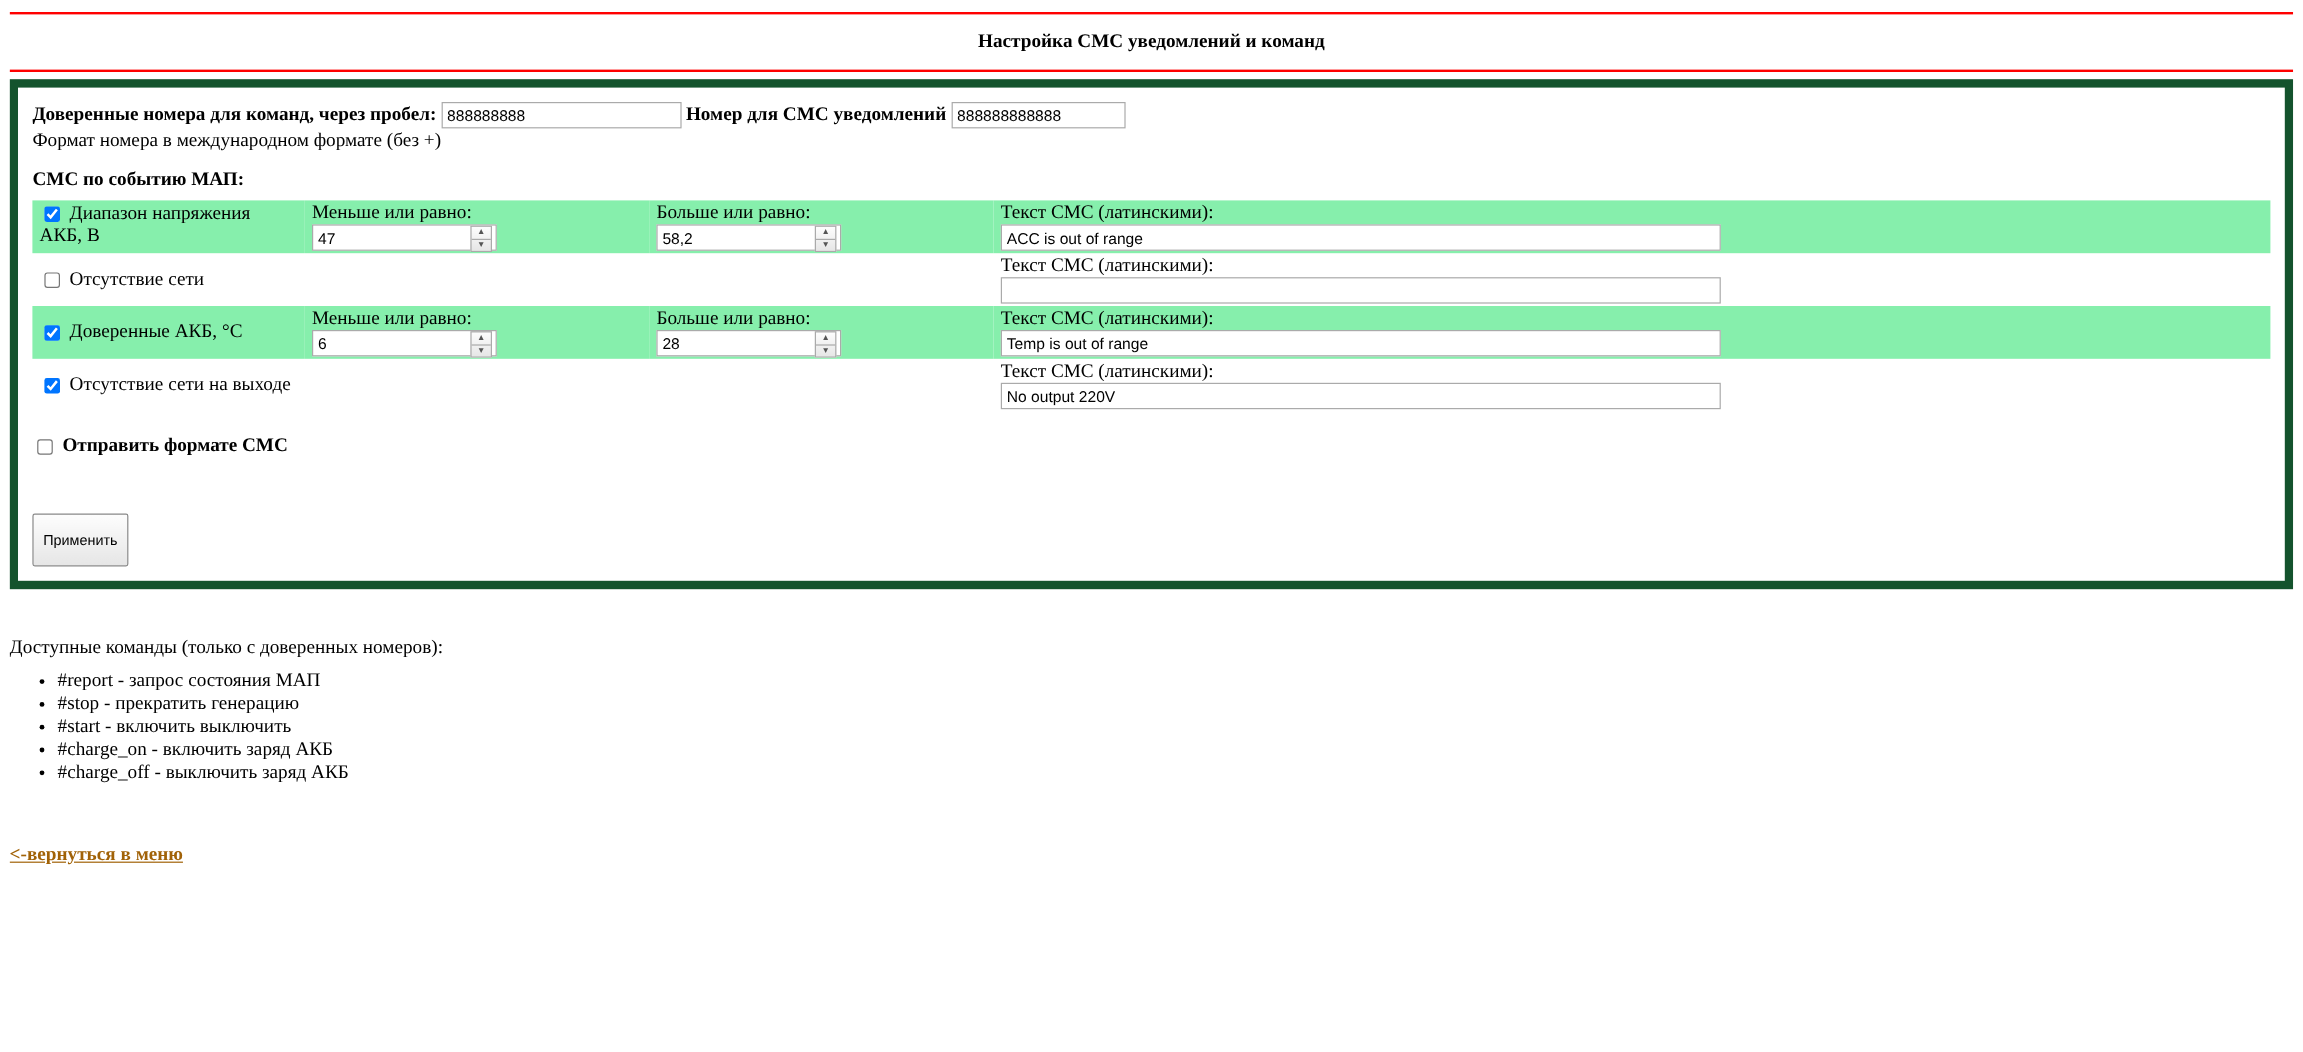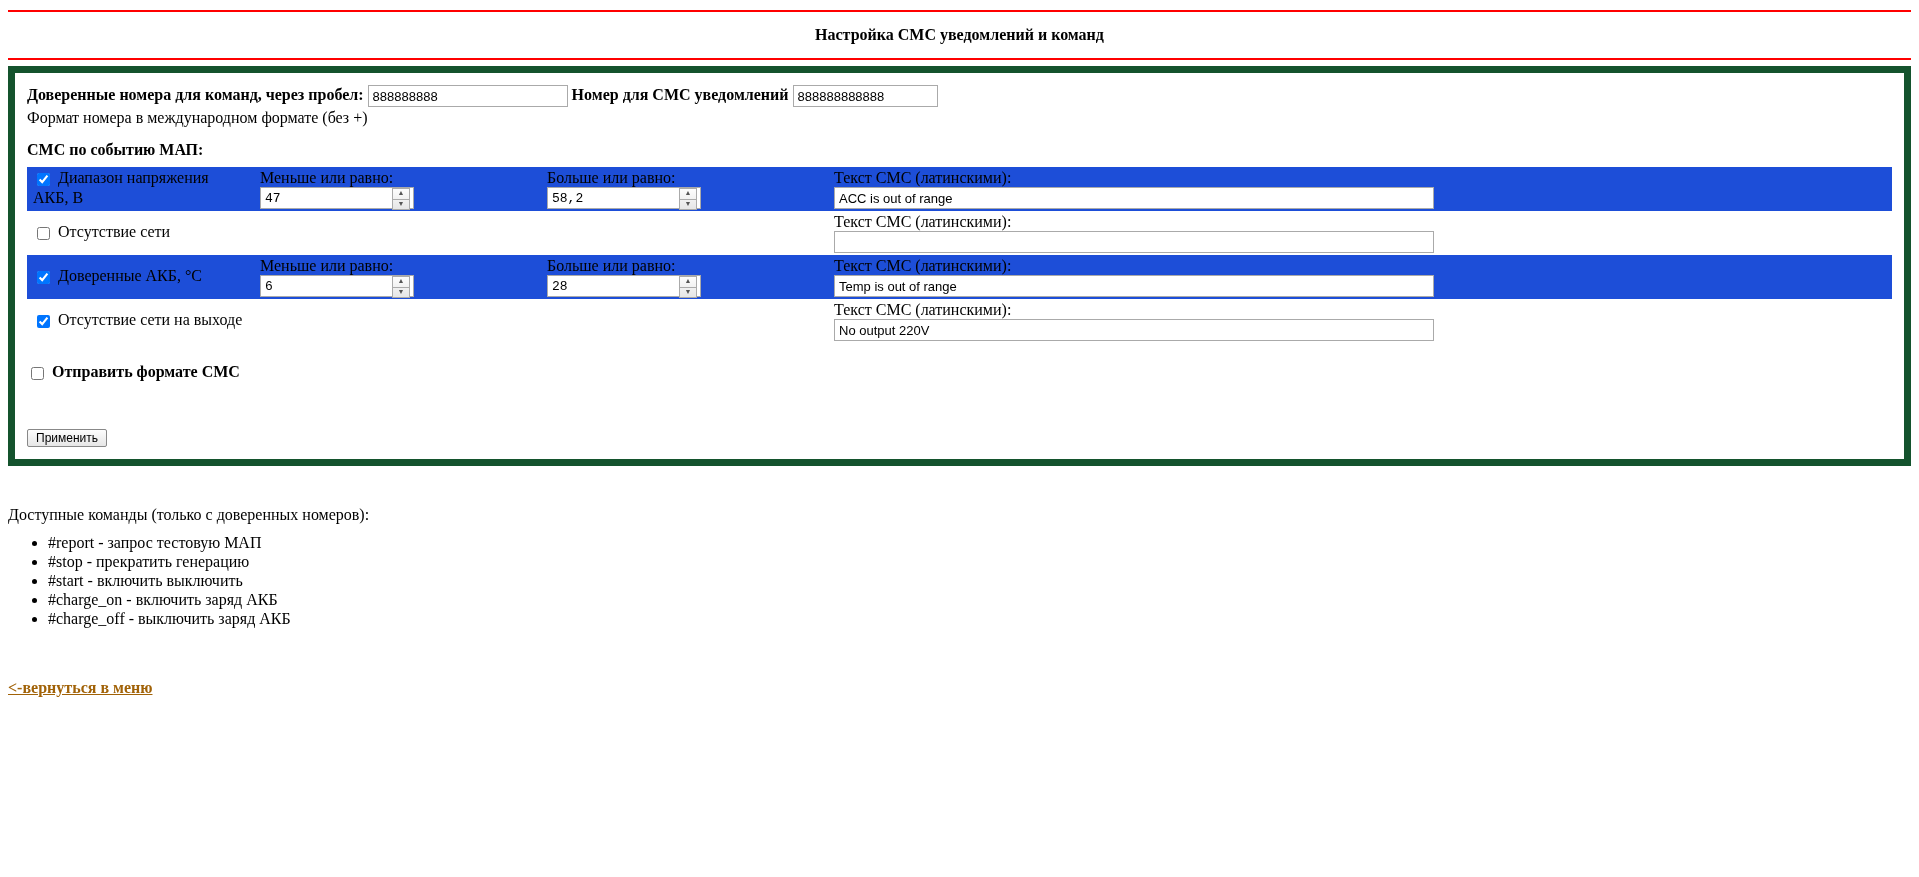--- a/index.html
+++ b/index.html
@@ -41,34 +41,33 @@
   .section-hdr { font-weight: bold; margin: 10px 0 8px 0; }
 
   table.evt {
     border-collapse: collapse;
     width: 100%;
   }
   table.evt td {
     padding: 2px 6px;
     vertical-align: top;
   }
-  tr.shaded td { background: #1d4ed8; }
+  tr.shaded td { background: #86efac; }
   .col-name { width: 215px; }
   .col-le   { width: 275px; }
   .col-ge   { width: 275px; }
   .col-sms  { }
 
   .spin-wrap {
     position: relative;
     width: 150px;
   }
   .spin-wrap input {
     width: 130px;
     padding-right: 18px;
-    font-family: Liberation Mono, monospace;
   }
   .spin-btns {
     position: absolute;
     right: 0;
     top: 1px;
     width: 16px;
     height: 20px;
     border-left: 1px solid #aaa;
     background: linear-gradient(#fdfdfd,#e6e6e6);
     border: 1px solid #aaa;
@@ -86,21 +85,21 @@
   .spin-btns div:first-child { border-bottom: 1px solid #aaa; }
 
   .sms-text { width: 590px; }
 
   .testsms { margin: 20px 0 12px 0; }
   .testsms label { font-weight: bold; }
 
   button.apply {
     font-family: Arial, sans-serif;
     font-size: 12px;
-    padding: 1px 8px;
+    padding: 14px 8px;
     background: linear-gradient(#fdfdfd,#e6e6e6);
     border: 1px solid #888;
     border-radius: 2px;
     cursor: pointer;
     margin-top: 34px;
   }
 
   .commands { margin-top: 40px; }
   .commands ul { margin: 10px 0 0 0; padding-left: 40px; }
   .commands li { margin: 1px 0; }
@@ -236,21 +235,21 @@
     <input type="checkbox" style="">
     <label>Отправить формате СМС</label>
   </div>
 
   <button class="apply">Применить</button>
 </div>
 
 <div class="commands">
   <div>Доступные команды (только с доверенных номеров):</div>
   <ul>
-    <li>#report - запрос тестовую МАП</li>
+    <li>#report - запрос состояния МАП</li>
     <li>#stop - прекратить генерацию</li>
     <li>#start - включить выключить</li>
     <li>#charge_on - включить заряд АКБ</li>
     <li>#charge_off - выключить заряд АКБ</li>
   </ul>
 </div>
 
 <a href="#" class="back">&lt;-вернуться в меню</a>
 
 

